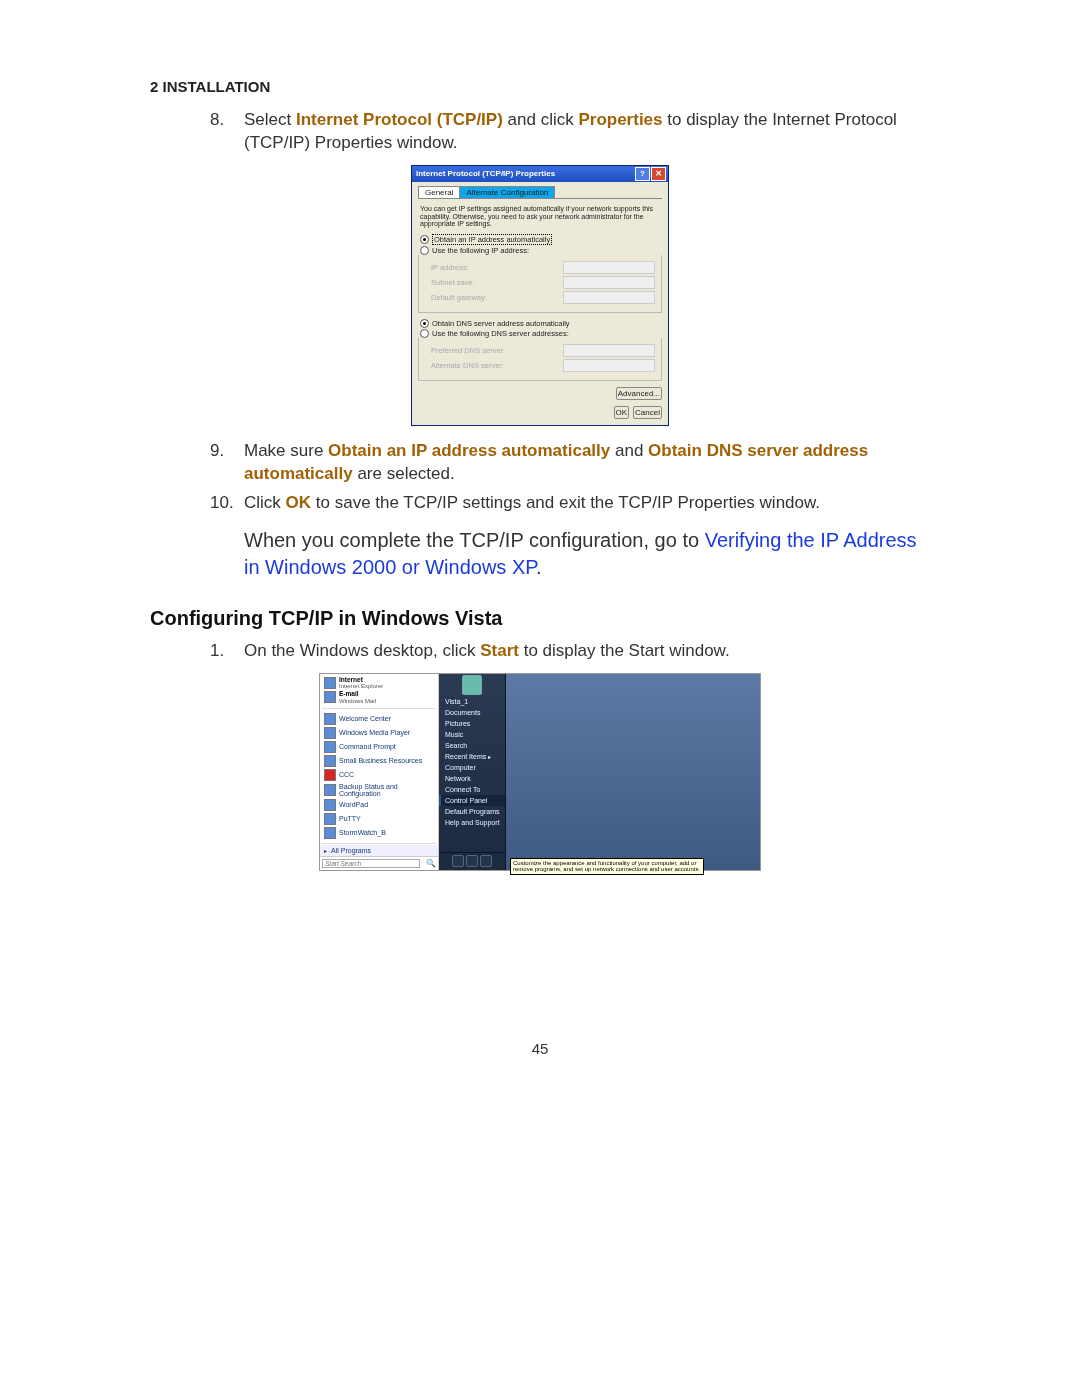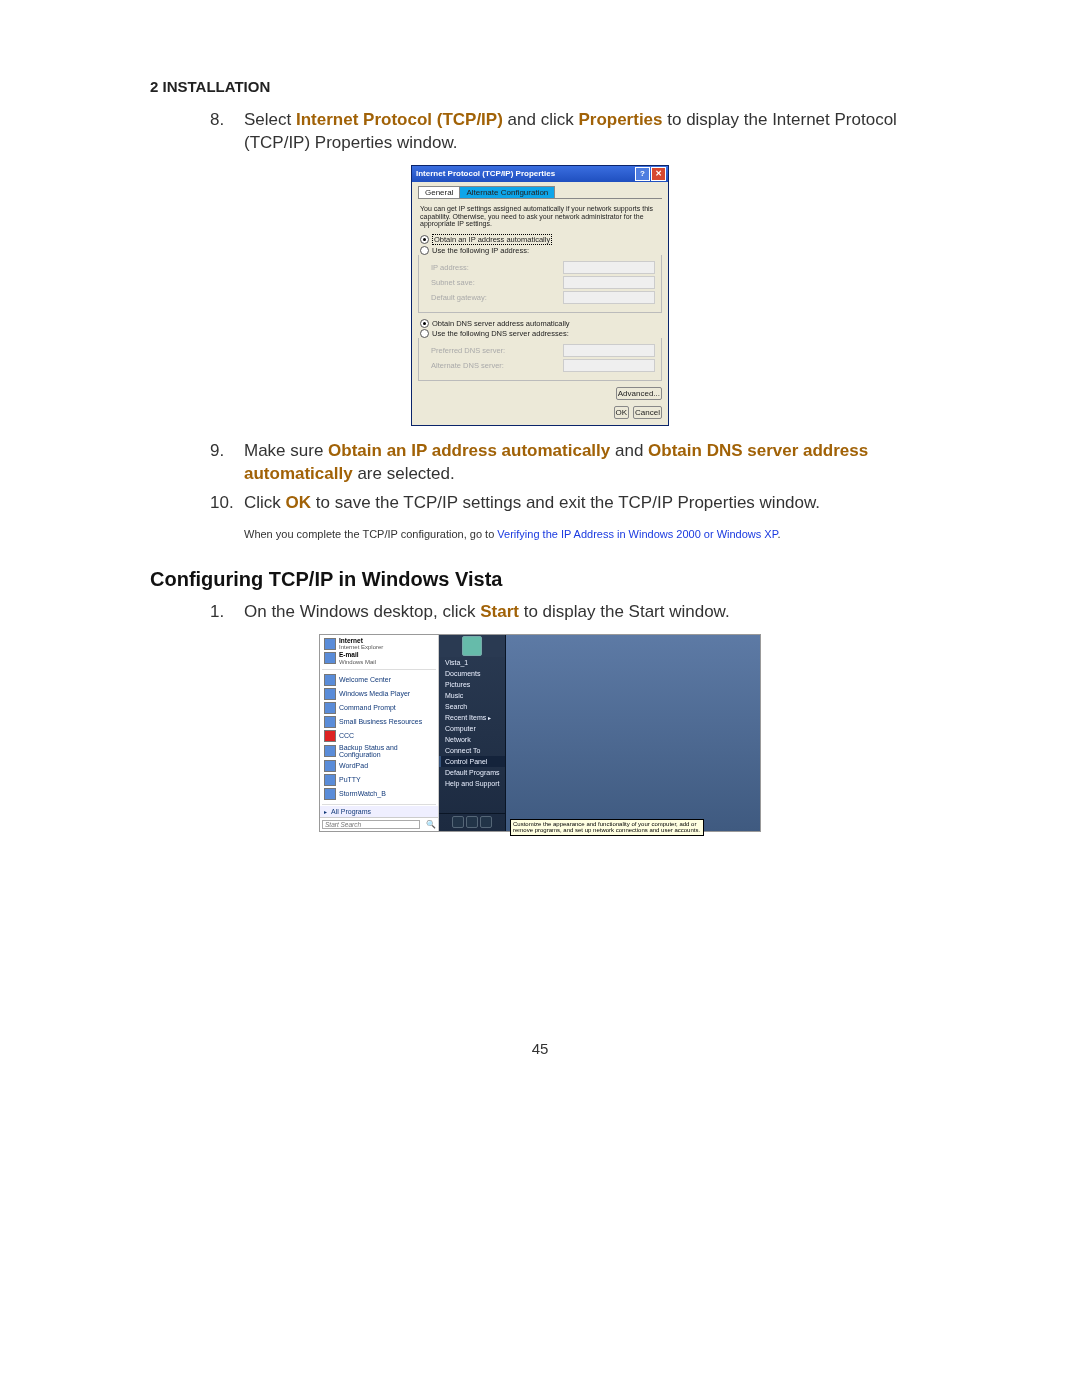--- a/index.html
+++ b/index.html
@@ -36,21 +36,21 @@
   }
   ol.steps > li .num {
     position: absolute;
     left: 0;
     top: 0;
   }
   .b { font-weight: bold; color: #a16207; }
   .link { color: #1a3ae0; }
   .after-list {
     margin: 12px 0 0 60px;
-    font-size: 11px;
+    font-size: 20px;
     line-height: 1.35;
     padding-left: 34px;
     color: #333;
   }
   .subheading {
     font-weight: bold;
     font-size: 20px;
     margin: 26px 0 10px 0;
     color: #111;
   }

